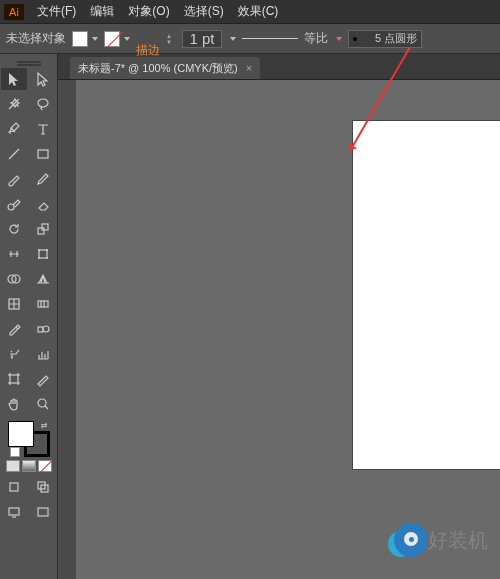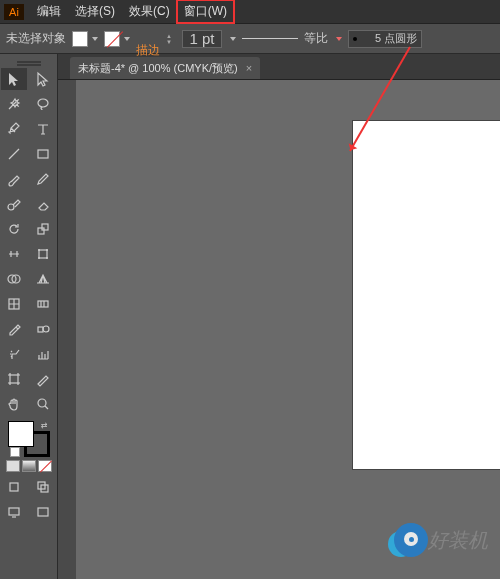--- a/index.html
+++ b/index.html
@@ -280,21 +280,20 @@
   
   .watermark {
     position: absolute;
     right: 12px;
     bottom: 22px;
     display: flex;
     align-items: center;
     color: #888;
     font-size: 20px;
     opacity: 0.85;
-    font-style: italic;
   }
   .wm-circle {
     width: 34px; height: 34px;
     border-radius: 50%;
     background: #1f7fd0;
     box-shadow: -10px 4px 0 -4px #29b3ea;
     position: relative;
   }
   .wm-circle::after {
     content:'';
@@ -312,24 +311,25 @@
     border-radius:50%;
     background:#1f7fd0;
     z-index:1;
   }
 </style>
 </head>
 <body>
 
 <div class="menubar">
   <div class="ai-logo">Ai</div>
+  <div class="menu-item">文件(F)</div>
   <div class="menu-item">编辑</div>
+  <div class="menu-item">对象(O)</div>
   <div class="menu-item">选择(S)</div>
   <div class="menu-item">效果(C)</div>
-  <div class="menu-item menu-highlight">窗口(W)</div>
 </div>
 
 <div class="options-bar">
   <span class="opt-label">未选择对象</span>
   <div style="display:flex;align-items:center;gap:2px;">
     <span class="swatch white"></span>
     <span class="caret"></span>
   </div>
   <div style="display:flex;align-items:center;gap:2px;">
     <span class="swatch none"></span>
@@ -343,21 +343,21 @@
   <span class="opt-label">等比</span>
   <span class="caret" style="border-top-color:#e66;"></span>
   <div class="brush-box">
     <span class="dot"></span>
     <span>5 点圆形</span>
   </div>
 </div>
 
 <div class="tab-area">
   <div class="doc-tab">
-    <span>未标题-4* @ 100% (CMYK/预览)</span>
+    <span>未标题-7* @ 100% (CMYK/预览)</span>
     <span class="tab-x">×</span>
   </div>
 </div>
 
 <div class="toolbox">
   <div class="toolbox-handle">
       <span></span>
     </div>
   <div class="tool-grid">
     <div class="tool active">

